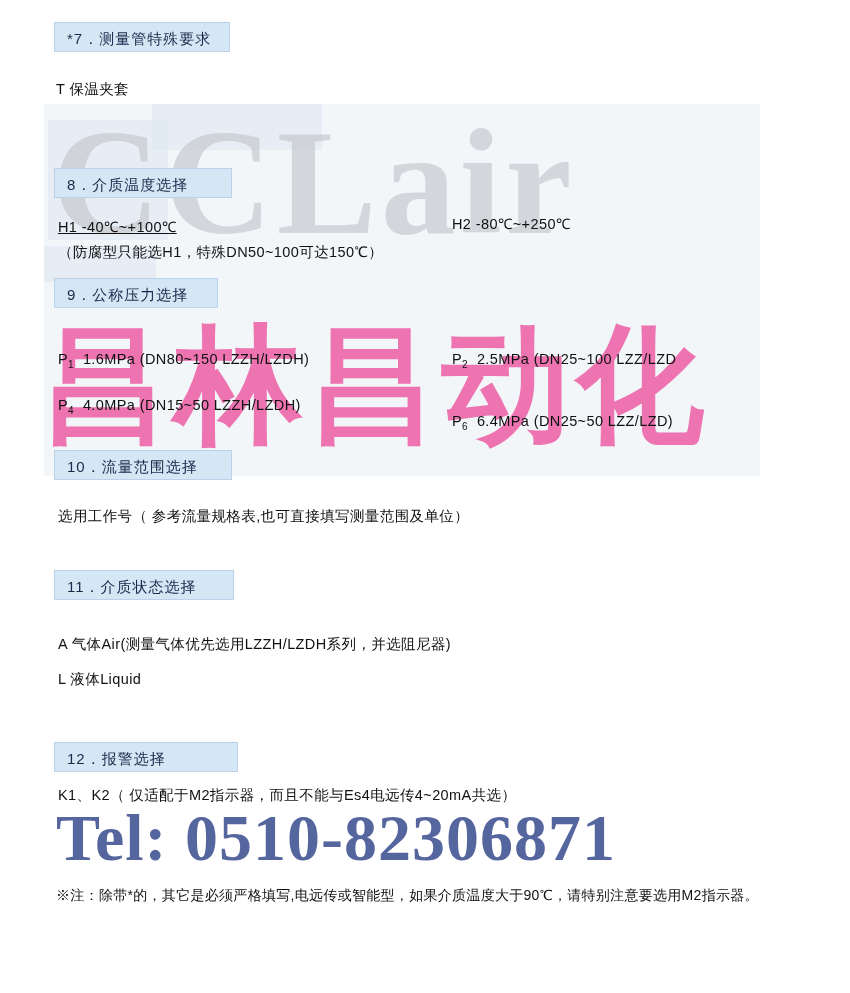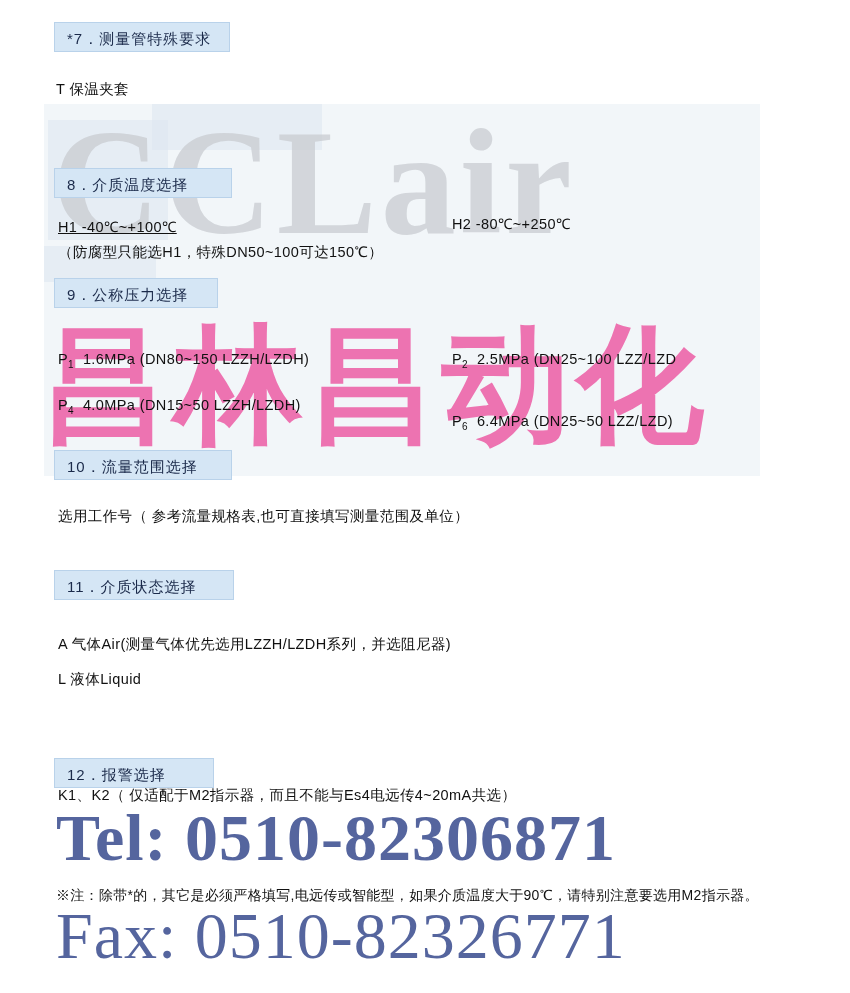--- a/index.html
+++ b/index.html
@@ -118,21 +118,20 @@
 <body>
 
 <div id="watermark">
   <div class="wm-panel"></div>
   <div class="wm-block wm-b1"></div>
   <div class="wm-block wm-b2"></div>
   <div class="wm-block wm-b3"></div>
   <div class="wm-ccl">CCLair</div>
   <div class="wm-cn">昌林昌动化</div>
   <div class="wm-tel">Tel: 0510-82306871</div>
-  <div class="wm-fax">Fax: 0510-82326771</div>
 </div>
 
 <div id="content">
 
   <div class="section-head" style="left:54px; top:22px; width:176px;">*7．测量管特殊要求</div>
   <div class="line" style="left:56px; top:80px;">T  保温夹套</div>
 
   <div class="section-head" style="left:54px; top:156px; width:178px;margin-top:12px;">8．介质温度选择</div>
   <div class="line" style="left:58px; top:216px;text-decoration:underline;">H1 -40℃~+100℃</div>
   <div class="line" style="left:452px; top:213px;">H2 -80℃~+250℃</div>
@@ -152,18 +151,18 @@
     <span>P</span><span class="sub">6</span>&nbsp;&nbsp;<span>6.4MPa (DN25~50 LZZ/LZD)</span>
   </div>
 
   <div class="section-head" style="left:54px; top:450px; width:178px;">10．流量范围选择</div>
   <div class="line" style="left:58px; top:507px;">选用工作号（ 参考流量规格表,也可直接填写测量范围及单位）</div>
 
   <div class="section-head" style="left:54px; top:570px; width:180px;">11．介质状态选择</div>
   <div class="line" style="left:58px; top:635px;">A 气体Air(测量气体优先选用LZZH/LZDH系列，并选阻尼器)</div>
   <div class="line" style="left:58px; top:670px;">L 液体Liquid</div>
 
-  <div class="section-head" style="left:54px; top:758px; width:160px;">12．报警选择</div>
+  <div class="section-head" style="left:54px; top:742px; width:184px;">12．报警选择</div>
   <div class="line" style="left:58px; top:786px;text-align:right;">K1、K2（ 仅适配于M2指示器，而且不能与Es4电远传4~20mA共选）</div>
 
   <div class="footnote" style="top:880px;">※注：除带*的，其它是必须严格填写,电远传或智能型，如果介质温度大于90℃，请特别注意要选用M2指示器。</div>
 
 </div>
 
 </body></html>

